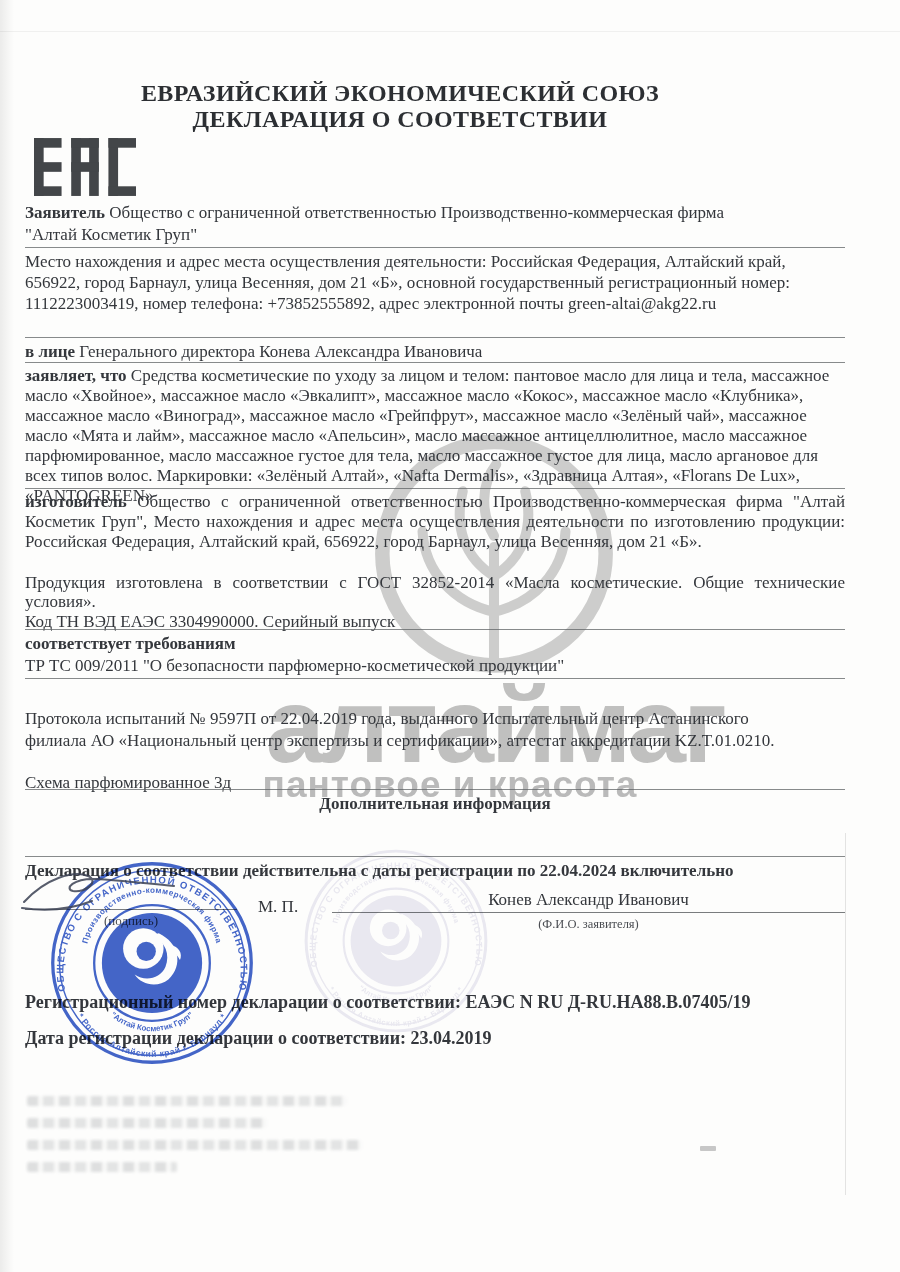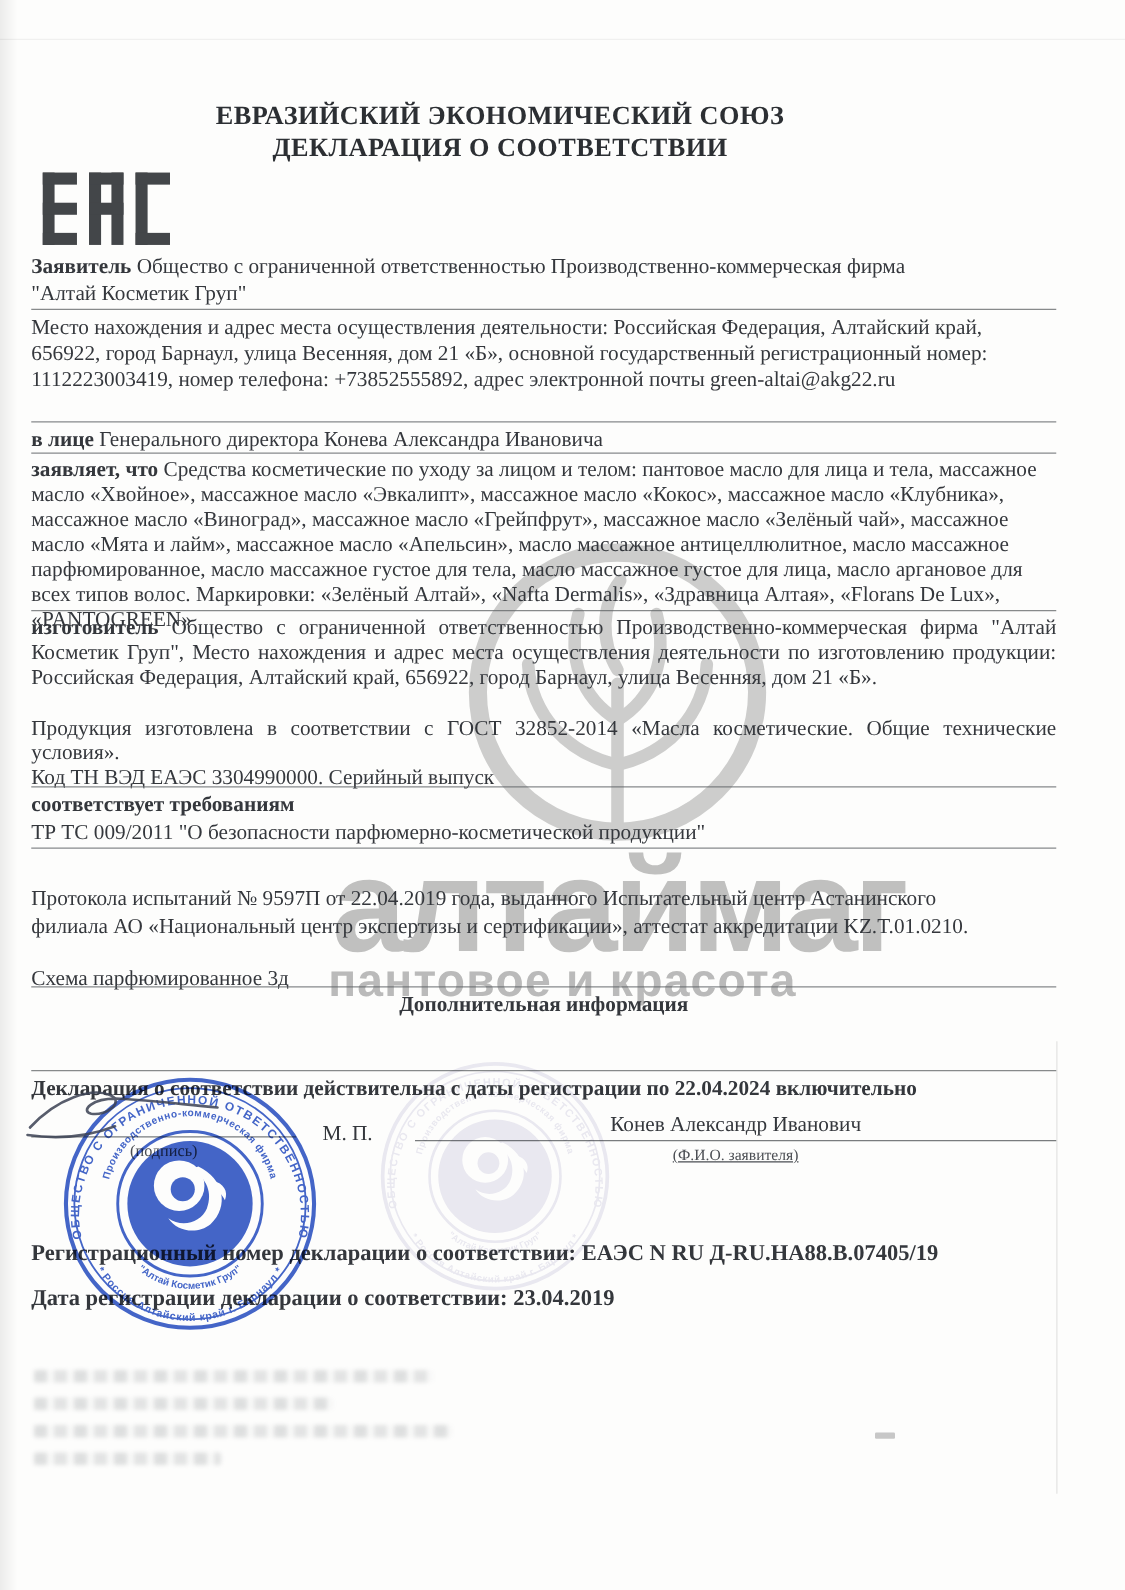--- a/index.html
+++ b/index.html
@@ -3,21 +3,21 @@
 <meta charset="utf-8">
 <style>
   html,body{margin:0;padding:0;background:#e9e9e9;}
   #page{position:relative;width:900px;height:1272px;margin:0 auto;background:#fdfdfc;overflow:hidden;
         font-family:"Liberation Serif","DejaVu Serif",serif;color:#34373c;}
   .abs{position:absolute;}
   .para{font-size:17px;line-height:22px;}
   .bold{font-weight:bold;}
   .center{text-align:center;}
   .just{text-align:justify;}
-  .title{font-weight:bold;font-size:21px;letter-spacing:.4px;color:#2c2f33;text-align:center;}
+  .title{font-weight:bold;font-size:24px;letter-spacing:.4px;color:#2c2f33;text-align:center;}
   .rule{height:1px;background:#5f6366;opacity:.75;}
   .small{font-size:13px;color:#4a4d52;}
   .tiny{font-size:12.5px;color:#4a4d52;}
   .wm{mix-blend-mode:multiply;pointer-events:none;}
   .brand{font-family:"Liberation Sans","DejaVu Sans",sans-serif;font-weight:bold;font-size:106px;
          letter-spacing:-3px;color:#909090;opacity:.55;line-height:1;text-align:center;}
   .tagline{font-family:"Liberation Sans","DejaVu Sans",sans-serif;font-weight:bold;font-size:37px;
          color:#ababab;opacity:.8;letter-spacing:1px;text-align:center;}
   .stamp-main{color:#2f55c5;opacity:.9;mix-blend-mode:multiply;}
   .stamp-ghost{color:#8e88b8;opacity:.18;mix-blend-mode:multiply;}
@@ -134,21 +134,21 @@
   <div class="abs para bold z2" style="left:25px;top:793px;width:820px;text-align:center;">Дополнительная информация</div>
   <div class="abs rule z2" style="left:25px;top:856px;width:820px;"></div>
 
   <div class="abs para bold z2" style="left:25px;top:860px;width:830px;">Декларация о соответствии  действительна с даты регистрации по 22.04.2024 включительно</div>
 
   <div class="abs rule z2" style="left:25px;top:909px;width:212px;background:#4c5054;"></div>
   <div class="abs small center z2" style="left:25px;top:913px;width:212px;">(подпись)</div>
   <div class="abs para z2" style="left:258px;top:896px;text-align:center;">М. П.</div>
   <div class="abs para center z2" style="left:332px;top:889px;width:513px;">Конев Александр Иванович</div>
   <div class="abs rule z2" style="left:332px;top:912px;width:513px;background:#4c5054;"></div>
-  <div class="abs tiny center z2" style="left:332px;top:917px;width:513px;text-decoration:underline;">(Ф.И.О. заявителя)</div>
+  <div class="abs tiny center z2" style="left:332px;top:917px;width:513px;">(Ф.И.О. заявителя)</div>
 
   <svg class="abs stamp-ghost z3" style="left:300px;top:845px;" width="192" height="192" viewBox="0 0 220 220">
       <use href="#stamp-def"></use>
     </svg>
 
   <svg class="abs stamp-main z3" style="left:46px;top:857px;" width="212" height="212" viewBox="0 0 220 220">
       <use href="#stamp-def"></use>
     </svg>
 
   <svg class="abs z4" style="left:20px;top:866px;" width="175" height="56" viewBox="0 0 175 56">

